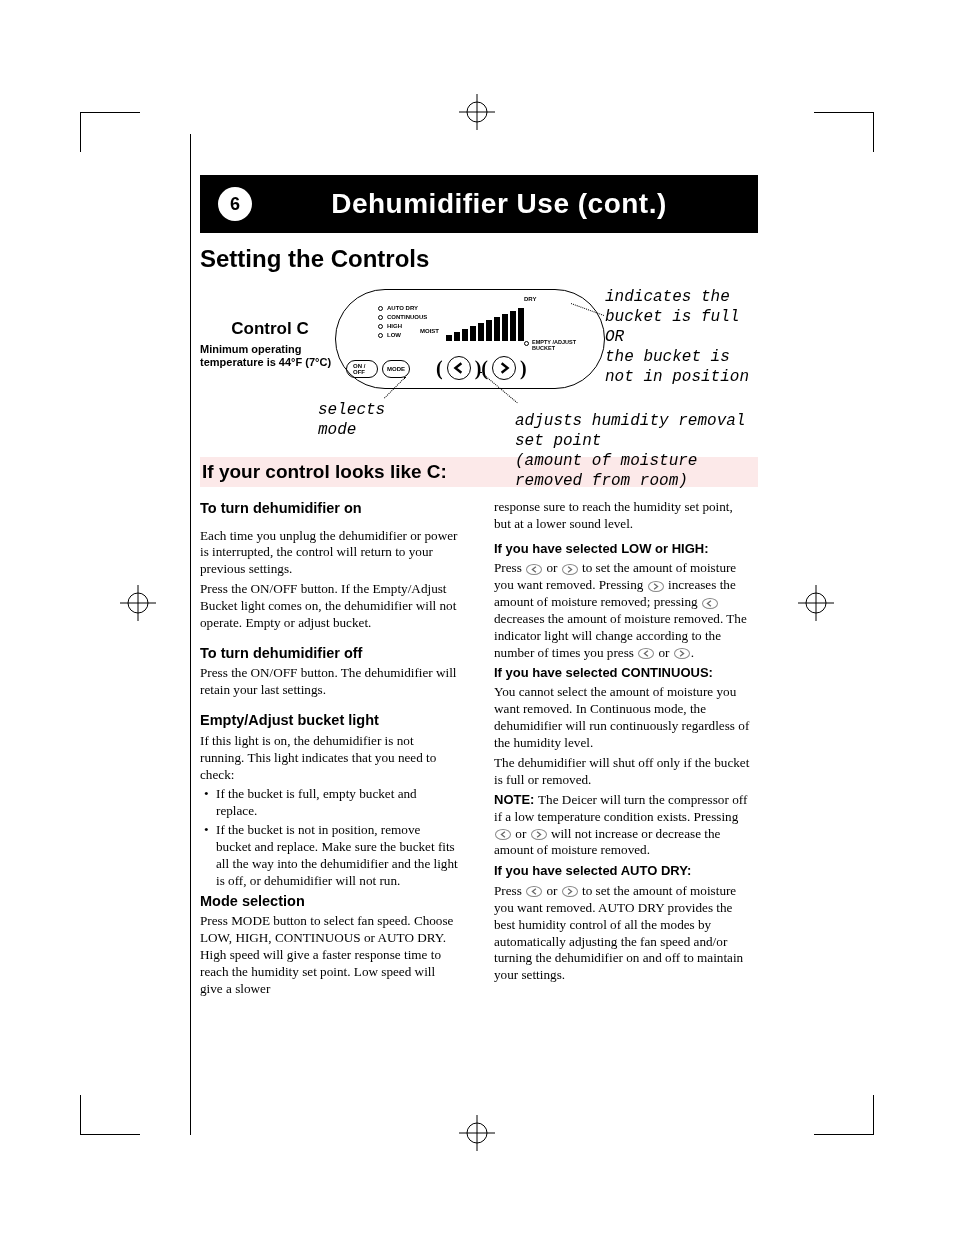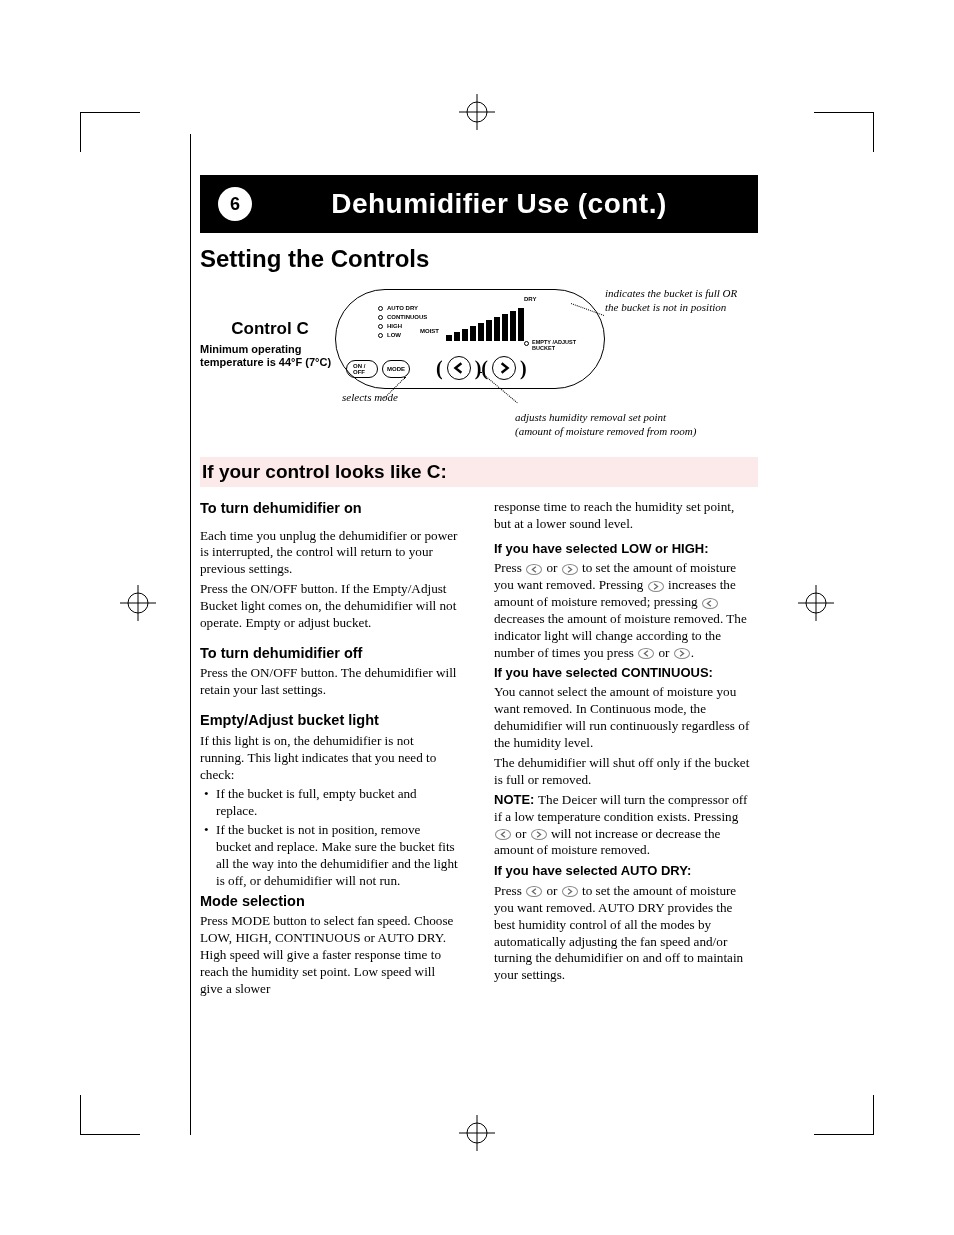--- a/index.html
+++ b/index.html
@@ -43,24 +43,24 @@
 .btn-mode{left:46px;bottom:10px;width:28px;height:18px}
 .bars{position:absolute;left:110px;top:18px;display:flex;align-items:flex-end;gap:2px}
 .bars div{width:6px;background:#000}
 .lbl-dry{position:absolute;left:188px;top:6px;font-family:Arial,sans-serif;font-size:6px;font-weight:bold}
 .lbl-moist{position:absolute;left:84px;top:38px;font-family:Arial,sans-serif;font-size:6px;font-weight:bold}
 .empty-led{position:absolute;right:28px;top:50px;font-family:Arial,sans-serif;font-size:5.5px;font-weight:bold;line-height:1;display:flex;align-items:flex-start;gap:3px}
 .empty-led .led{width:5px;height:5px;border:0.8px solid #000;border-radius:50%;margin-top:1px}
 .arrow-btns{position:absolute;left:100px;bottom:8px;display:flex;gap:6px;align-items:center}
 .arrow-btn{width:24px;height:24px;border:1px solid #000;border-radius:50%;display:flex;align-items:center;justify-content:center}
 .arrow-btn svg{width:12px;height:12px}
-.callout{position:absolute;font-family:Liberation Serif, serif;font-style:italic;font-size:11px;line-height:1.25}
+.callout{position:absolute;font-family:Liberation Mono, monospace;font-style:italic;font-size:16px;line-height:1.25}
 .callout.c1{left:405px;top:8px;width:160px}
 .callout.c2{left:315px;top:132px;width:240px}
-.callout.c3{left:118px;top:112px;width:80px;text-align:right}
+.callout.c3{left:118px;top:121px;width:80px;text-align:left}
 .dotted-line{position:absolute;border-top:1px dotted #000}
 .subheader{background:#fce9e9;font-family:'Arial Narrow',Arial,sans-serif;font-weight:bold;font-size:19px;padding:4px 2px;margin-top:8px}
 .cols{display:flex;gap:36px;margin-top:6px;width:552px}
 .col{flex:1;font-size:13.2px;line-height:1.28}
 .col h3{font-family:Arial,sans-serif;font-weight:bold;font-size:14.5px;margin:6px 0 2px 0}
 .col p{margin:3px 0}
 .col ul{list-style:none;padding-left:8px;margin:2px 0}
 .col ul li{position:relative;padding-left:8px;margin:2px 0}
 .col ul li::before{content:'•';position:absolute;left:-4px}
 .bold{font-weight:bold;font-family:Arial,sans-serif;font-size:13px}
@@ -203,21 +203,21 @@
         <p>If this light is on, the dehumidifier is not running. This light indicates that you need to check:</p>
         <ul>
           <li>If the bucket is full, empty bucket and replace.</li>
           <li>If the bucket is not in position, remove bucket and replace. Make sure the bucket fits all the way into the dehumidifier and the light is off, or dehumidifier will not run.</li>
         </ul>
         <h3 style="margin-top:0">Mode selection</h3>
         <p>Press MODE button to select fan speed. Choose LOW, HIGH, CONTINUOUS or AUTO DRY. High speed will give a faster response time to reach the humidity set point. Low speed will give a slower</p>
       </div>
 
       <div class="col">
-        <p style="margin-top:6px">response time to reach the humidity set point, but at a lower sound level.</p>
+        <p style="margin-top:6px">response sure to reach the humidity set point, but at a lower sound level.</p>
         <p class="bold" style="margin-top:8px">If you have selected LOW or HIGH:</p>
         <p><span>Press </span><span class="inline-arrow">
               <svg viewBox="0 0 10 10">
                 <path d="M7 1 L2 5 L7 9" fill="none" stroke="#666" stroke-width="1.8"></path>
               </svg>
             </span><span> or </span><span class="inline-arrow">
               <svg viewBox="0 0 10 10">
                 <path d="M3 1 L8 5 L3 9" fill="none" stroke="#666" stroke-width="1.8"></path>
               </svg>
             </span><span> to set the amount of moisture you want removed. Pressing </span><span class="inline-arrow">

